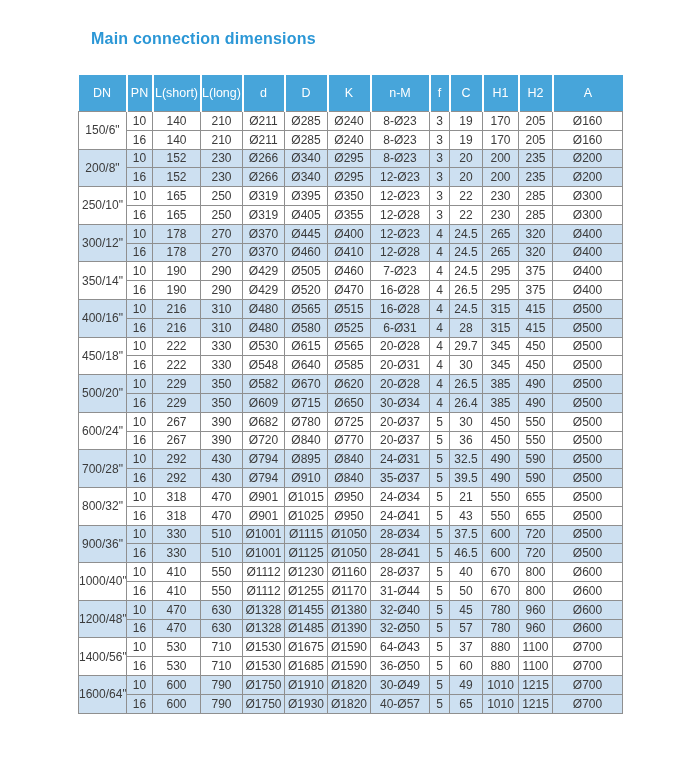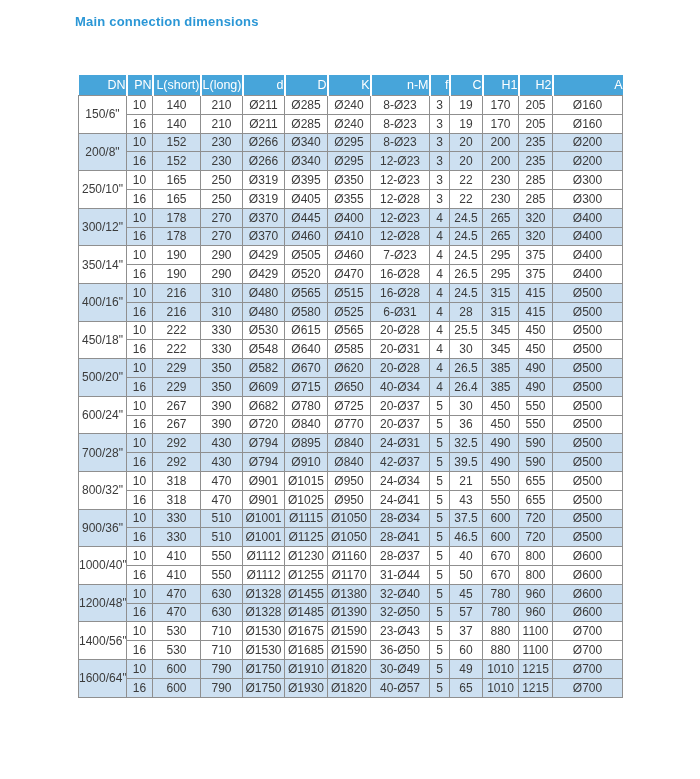--- a/index.html
+++ b/index.html
@@ -8,42 +8,42 @@
     background: #ffffff;
     width: 700px;
     height: 779px;
     font-family: "Liberation Sans", sans-serif;
     position: relative;
   }
   .page-title {
     position: absolute;
     left: 75px;
     top: 14px;
-    margin: 0;
-    font-size: 13px;
+    margin: 16px;
+    font-size: 16px;
     font-weight: 600;
     color: var(--title-color, #2b97d6);
     letter-spacing: 0.2px;
   }
   table.dim-table {
     position: absolute;
     left: 78px;
     top: 75px;
     width: 544px;
     border-collapse: collapse;
     table-layout: fixed;
   }
   table.dim-table th {
     background: var(--header-bg, #47a5da);
     color: #ffffff;
     font-size: 12.5px;
     font-weight: 400;
-    height: 20px;
+    height: 36px;
     padding: 0;
-    text-align: right;
+    text-align: center;
     border: none;
     border-right: 2px solid #ffffff;
     overflow: hidden;
     white-space: nowrap;
   }
   table.dim-table th:last-child { border-right: none; }
   table.dim-table td {
     border: 1px solid var(--grid-color, #8f8f8f);
     text-align: center;
     vertical-align: middle;
@@ -274,21 +274,21 @@
       <tr>
         <td rowspan="2">450/18"</td>
         <td>10</td>
         <td>222</td>
         <td>330</td>
         <td>Ø530</td>
         <td>Ø615</td>
         <td>Ø565</td>
         <td>20-Ø28</td>
         <td>4</td>
-        <td>25.5</td>
+        <td>29.7</td>
         <td>345</td>
         <td>450</td>
         <td>Ø500</td>
       </tr>
       <tr>
         <td>16</td>
         <td>222</td>
         <td>330</td>
         <td>Ø548</td>
         <td>Ø640</td>
@@ -315,21 +315,21 @@
         <td>490</td>
         <td>Ø500</td>
       </tr>
       <tr class="shaded">
         <td>16</td>
         <td>229</td>
         <td>350</td>
         <td>Ø609</td>
         <td>Ø715</td>
         <td>Ø650</td>
-        <td>40-Ø34</td>
+        <td>30-Ø34</td>
         <td>4</td>
         <td>26.4</td>
         <td>385</td>
         <td>490</td>
         <td>Ø500</td>
       </tr>
       <tr>
         <td rowspan="2">600/24"</td>
         <td>10</td>
         <td>267</td>
@@ -373,21 +373,21 @@
         <td>590</td>
         <td>Ø500</td>
       </tr>
       <tr class="shaded">
         <td>16</td>
         <td>292</td>
         <td>430</td>
         <td>Ø794</td>
         <td>Ø910</td>
         <td>Ø840</td>
-        <td>42-Ø37</td>
+        <td>35-Ø37</td>
         <td>5</td>
         <td>39.5</td>
         <td>490</td>
         <td>590</td>
         <td>Ø500</td>
       </tr>
       <tr>
         <td rowspan="2">800/32"</td>
         <td>10</td>
         <td>318</td>
@@ -504,21 +504,21 @@
         <td>Ø600</td>
       </tr>
       <tr>
         <td rowspan="2">1400/56"</td>
         <td>10</td>
         <td>530</td>
         <td>710</td>
         <td>Ø1530</td>
         <td>Ø1675</td>
         <td>Ø1590</td>
-        <td>23-Ø43</td>
+        <td>64-Ø43</td>
         <td>5</td>
         <td>37</td>
         <td>880</td>
         <td>1100</td>
         <td>Ø700</td>
       </tr>
       <tr>
         <td>16</td>
         <td>530</td>
         <td>710</td>

